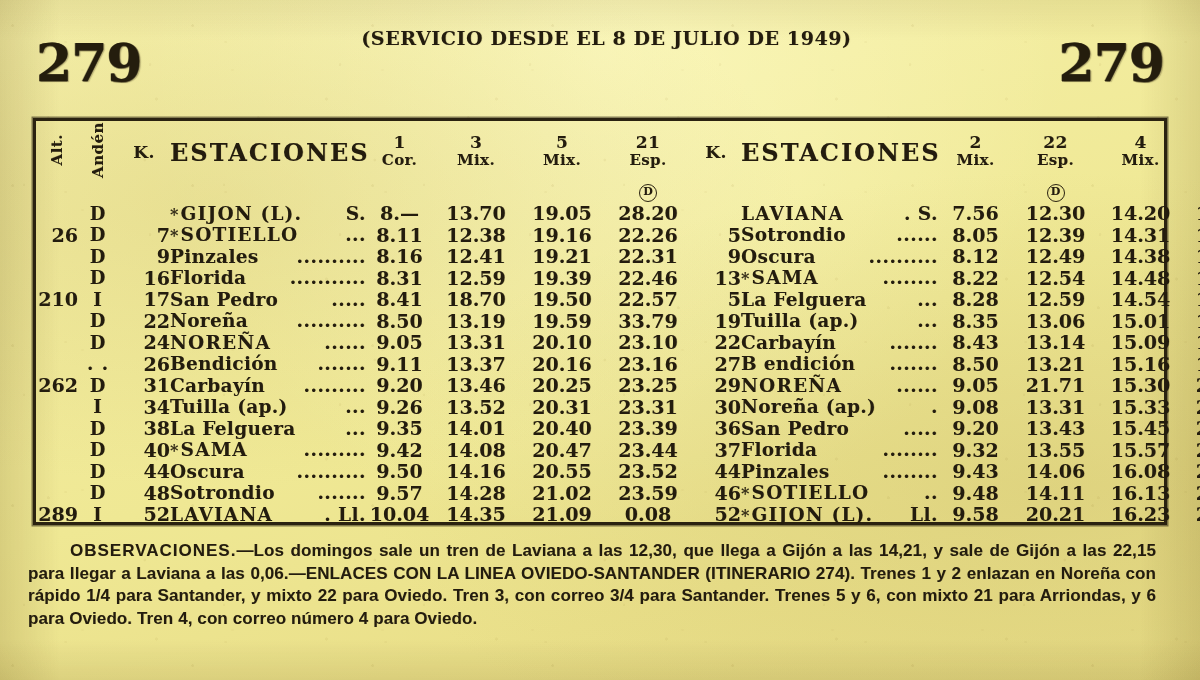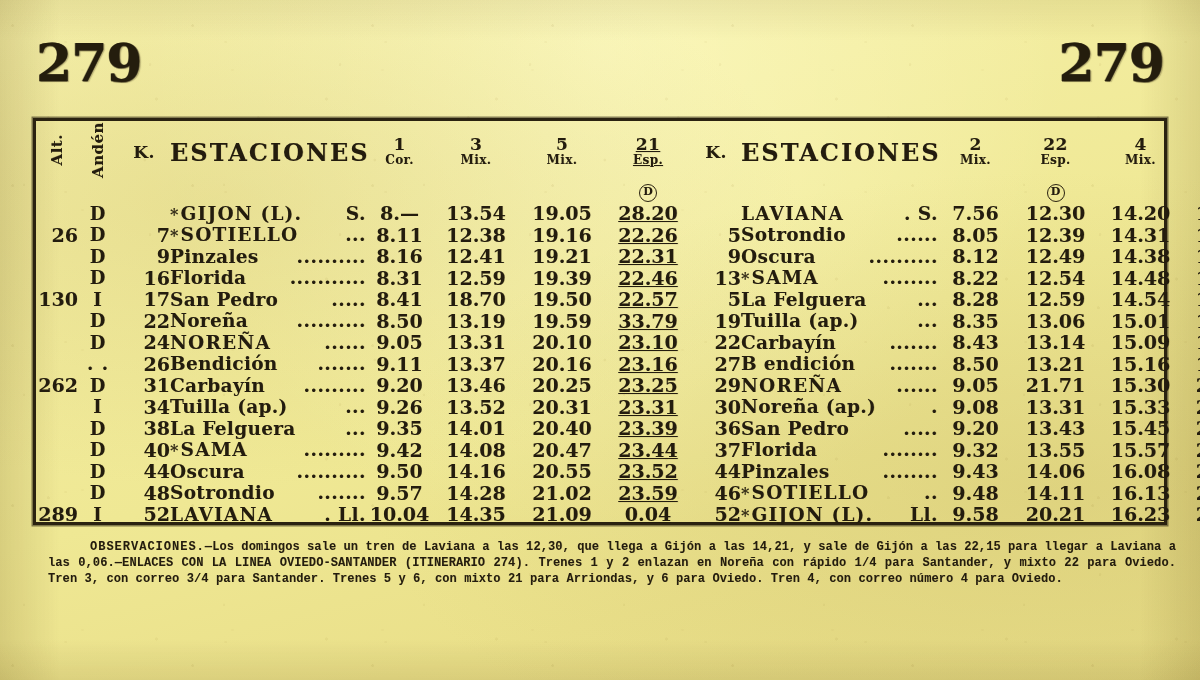--- a/index.html
+++ b/index.html
@@ -116,33 +116,33 @@
   }
   table.tt td, table.tt th {
     padding: 0;
     border: 0;
     vertical-align: middle;
     font-family: "DejaVu Serif", serif;
   }
   
   .vr      { border-right: 2px solid #2a2210; }
   .vr-thin { border-right: 1.5px solid #3a3018; }
-  .vr-dbl  { border-right: 5px double #2a2210; text-decoration: underline; }
+  .vr-dbl  { border-right: 5px double #2a2210; }
 
   thead th {
     font-weight: 700;
     font-size: 17px;
     text-align: center;
     height: 62px;
     border-bottom: 2.5px solid #2a2210;
     letter-spacing: 0.4px;
     text-shadow: 0.4px 0.3px 0.6px rgba(60,48,20,0.30);
   }
   thead th .num { display: block; font-size: 17px; line-height: 1.0; }
-  thead th .cls { display: block; font-size: 12px; line-height: 1.25; }
+  thead th .cls { display: block; font-size: 15px; line-height: 1.25; }
   thead th.stations { font-size: 24px; letter-spacing: 2px; }
   thead th.vert {
     width: 100%;
   }
   .vert-txt {
     display: inline-block;
     writing-mode: vertical-rl;
     transform: rotate(180deg);
     font-size: 15px;
     font-weight: 700;
@@ -194,43 +194,44 @@
     font-size: 16px;
     opacity: 0.92;
   }
   td.sta .tail { float: right; font-weight: 700; letter-spacing: 0.5px; }
 
   .row-sep-top td { border-top: 1.5px solid #2a2210; }
 
   
   .obs {
     position: absolute;
-    left: 48px;
+    left: 28px;
     top: 540px;
     width: 1128px;
-    font-family: Liberation Mono, monospace;
-    font-size: 12px;
+    font-family: Liberation Sans, sans-serif;
+    font-size: 17px;
     line-height: 1.33;
     text-align: justify;
     text-align-last: left;
     text-indent: 42px;
     font-weight: 700;
     letter-spacing: 0.1px;
     text-shadow: 0.35px 0.25px 0.5px rgba(60,48,20,0.28);
   }
   .obs .lead { letter-spacing: 1px; font-weight: 700; }
 </style>
 </head>
 <body>
 
 <div id="page">
 
   <div class="header ink">
     <div class="folio left">279</div>
     <div class="folio right">279</div>
+    <div class="subtitle">(SERVICIO DESDE EL 8 DE JULIO DE 1949)</div>
   </div>
 
   <div class="frame ink">
     <table class="tt">
       <colgroup>
         <col style="width:42px">
           <col style="width:40px">
           <col style="width:52px">
           <col style="width:196px">
         <col style="width:67px">
@@ -309,21 +310,21 @@
             <td class="vr-thin"><span class="dcirc">D</span></td>
             <td class="vr-thin"></td>
             <td class=""></td>
           </tr>
           <tr class="row-sep-top">
             <td class="alt vr-thin"></td>
             <td class="anden vr-thin">D</td>
             <td class="km vr-thin"></td>
             <td class="sta vr caps"><span class="lead">*</span><span class="nm">GIJON (L).</span><span class="tail">S.</span></td>
             <td class="time vr-thin">8.—</td>
-            <td class="time vr-thin">13.54</td>
+            <td class="time vr-thin">13.70</td>
             <td class="time vr-thin">19.05</td>
             <td class="time vr-dbl">28.20</td>
             <td class="km vr-thin"></td>
             <td class="sta vr caps"><span class="nm">LAVIANA</span><span class="tail">. S.</span></td>
             <td class="time vr-thin">7.56</td>
             <td class="time vr-thin">12.30</td>
             <td class="time vr-thin">14.20</td>
             <td class="time ">19.03</td>
           </tr>
           <tr>
@@ -368,21 +369,21 @@
             <td class="time vr-thin">19.39</td>
             <td class="time vr-dbl">22.46</td>
             <td class="km vr-thin">13</td>
             <td class="sta vr caps"><span class="lead">*</span><span class="nm">SAMA</span><span class="tail">........</span></td>
             <td class="time vr-thin">8.22</td>
             <td class="time vr-thin">12.54</td>
             <td class="time vr-thin">14.48</td>
             <td class="time ">19.29</td>
           </tr>
           <tr>
-            <td class="alt vr-thin">130</td>
+            <td class="alt vr-thin">210</td>
             <td class="anden vr-thin">I</td>
             <td class="km vr-thin">17</td>
             <td class="sta vr"><span class="nm">San Pedro</span><span class="tail">.....</span></td>
             <td class="time vr-thin">8.41</td>
             <td class="time vr-thin">18.70</td>
             <td class="time vr-thin">19.50</td>
             <td class="time vr-dbl">22.57</td>
             <td class="km vr-thin">5</td>
             <td class="sta vr"><span class="nm">La Felguera</span><span class="tail">...</span></td>
             <td class="time vr-thin">8.28</td>
@@ -535,21 +536,21 @@
             <td class="time ">20.54</td>
           </tr>
           <tr>
             <td class="alt vr-thin">289</td>
             <td class="anden vr-thin">I</td>
             <td class="km vr-thin">52</td>
             <td class="sta vr caps"><span class="nm">LAVIANA</span><span class="tail">. Ll.</span></td>
             <td class="time vr-thin">10.04</td>
             <td class="time vr-thin">14.35</td>
             <td class="time vr-thin">21.09</td>
-            <td class="time vr-dbl">0.04</td>
+            <td class="time vr-dbl">0.08</td>
             <td class="km vr-thin">52</td>
             <td class="sta vr caps"><span class="lead">*</span><span class="nm">GIJON (L).</span><span class="tail">Ll.</span></td>
             <td class="time vr-thin">9.58</td>
             <td class="time vr-thin">20.21</td>
             <td class="time vr-thin">16.23</td>
             <td class="time ">21.04</td>
           </tr>
         </tbody>
     </table>
   </div>

